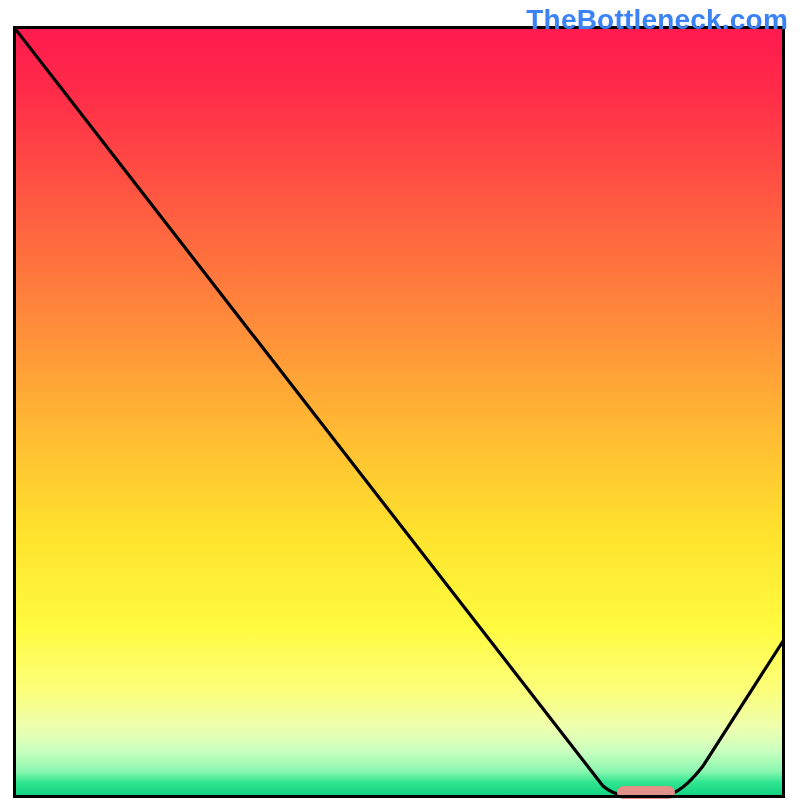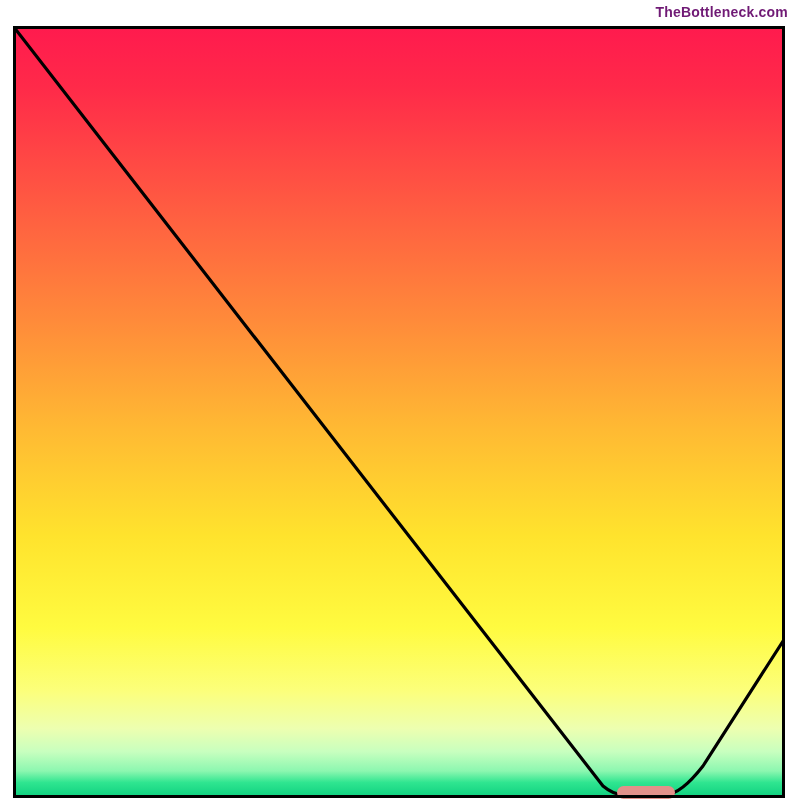--- a/index.html
+++ b/index.html
@@ -8,23 +8,23 @@
     width: 800px;
     height: 800px;
     background: #ffffff;
     overflow: hidden;
   }
   .watermark {
     position: absolute;
     top: 4px;
     right: 12px;
     font-family: Arial, Helvetica, sans-serif;
-    font-size: 14px;
+    font-size: 28px;
     font-weight: bold;
-    color: #701a75;
+    color: #3b82f6;
     letter-spacing: 0.2px;
     z-index: 30;
   }
   .frame {
     position: absolute;
     left: 13px;
     top: 26px;
     width: 772px;
     height: 772px;
     box-sizing: border-box;

